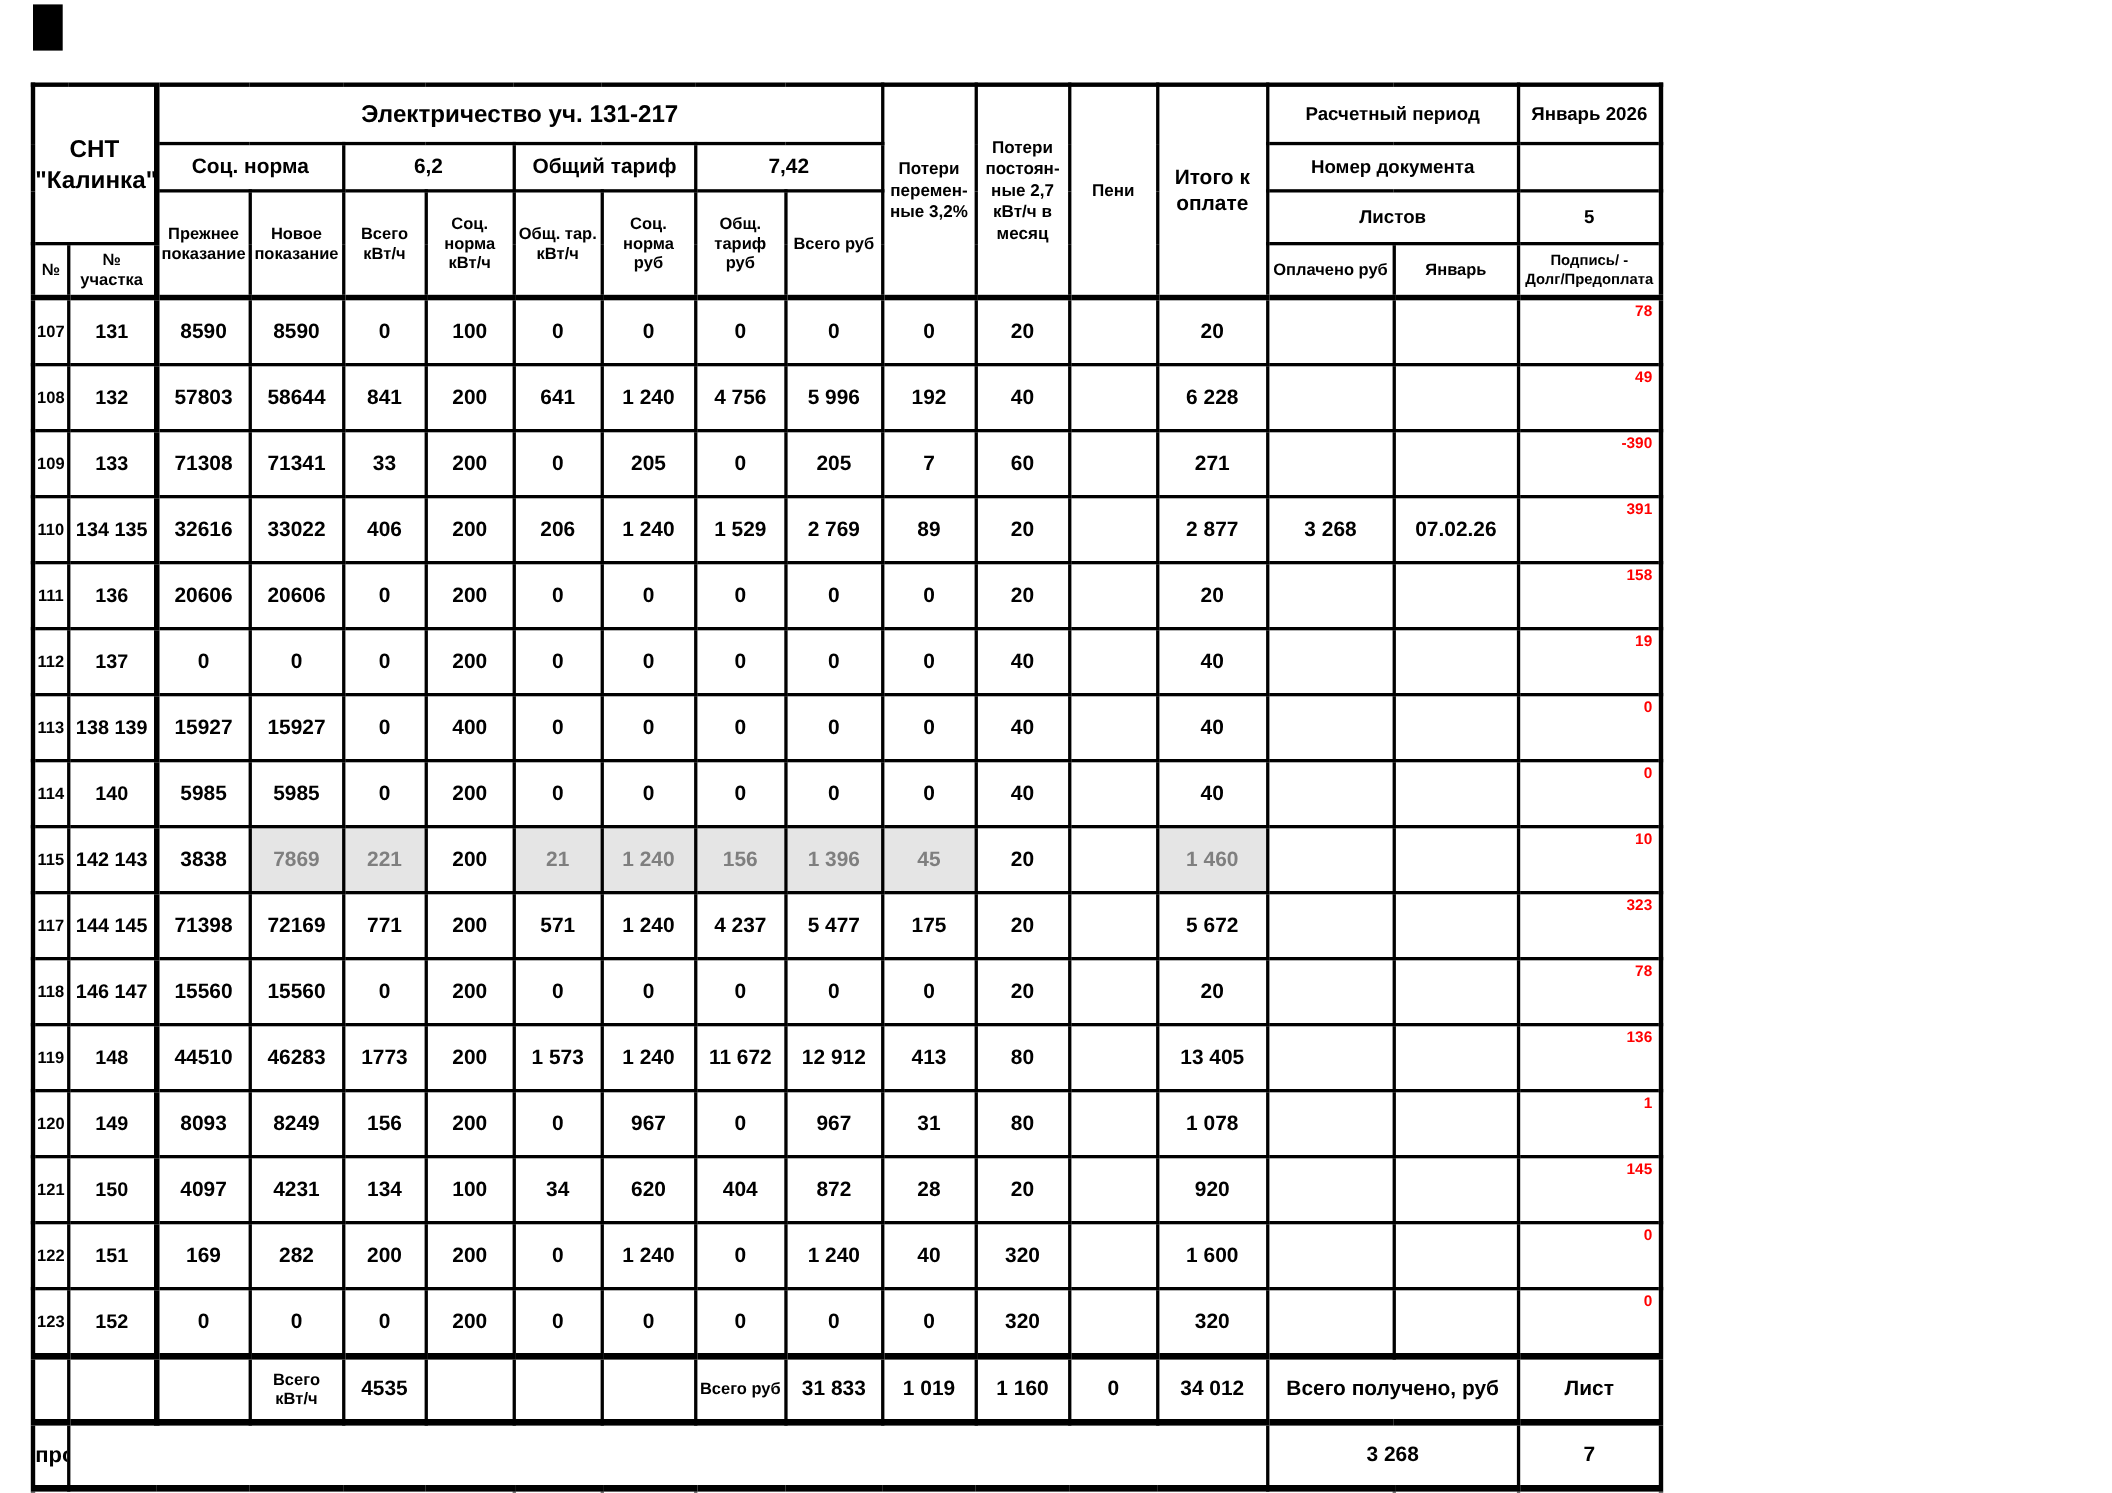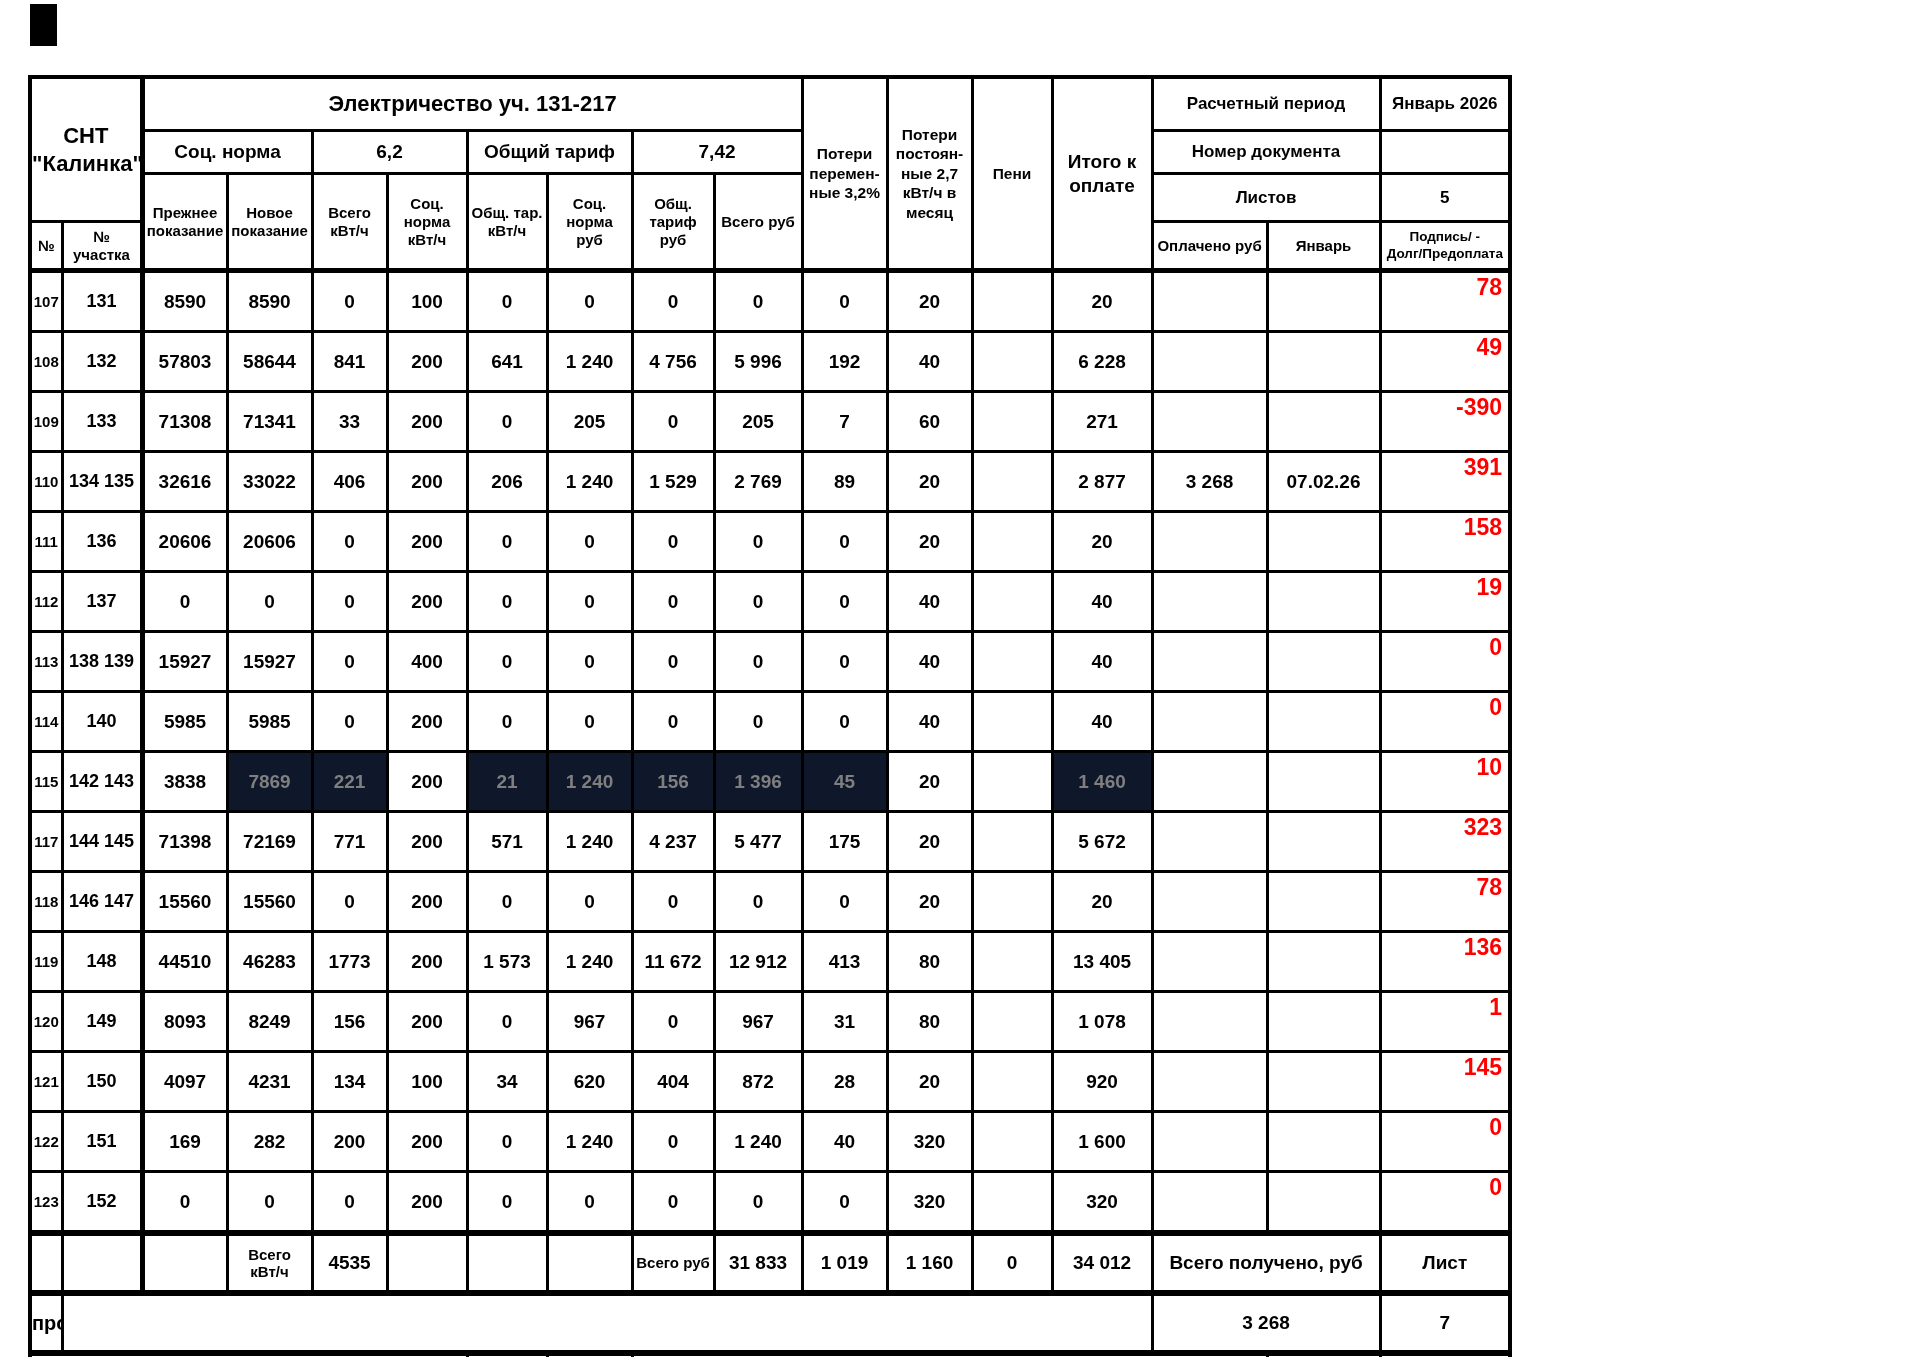--- a/index.html
+++ b/index.html
@@ -20,22 +20,22 @@
   .righthead{font-size:17px;}
   .sig-head{font-size:13.5px;line-height:1.2;}
   .rowA td{height:50px;}
   .rowB td{height:40px;}
   .rowC td{height:45px;}
   
   tr.data-row td{height:56px;}
   td.rownum{font-size:15px;font-weight:bold;}
   td.plot{font-size:18px;}
   td.plot-col{border-right-width:5px;}
-  td.red{color:#ff0000;text-align:right;vertical-align:top;padding:1px 6px 0 0;font-size:23px;}
-  td.muted{color:#7f7f7f;background:#0f172a;}
+  td.red{color:#ff0000;text-align:right;vertical-align:top;padding:1px 6px 0 0;font-size:14px;}
+  td.muted{color:#7f7f7f;background:#e5e5e5;}
   tr.first-data td{border-top-width:5px;}
   tr.thick-top td{border-top-width:6px;}
   
   tr.totals td{height:54px;}
   tr.prow td{height:54px;}
   tr.frow td{height:54px;}
   .small-label{font-size:15px;line-height:1.15;}
   .left-clip{text-align:left;white-space:nowrap;font-size:20px;}
   .foot-label{font-size:17px;}
 </style>

